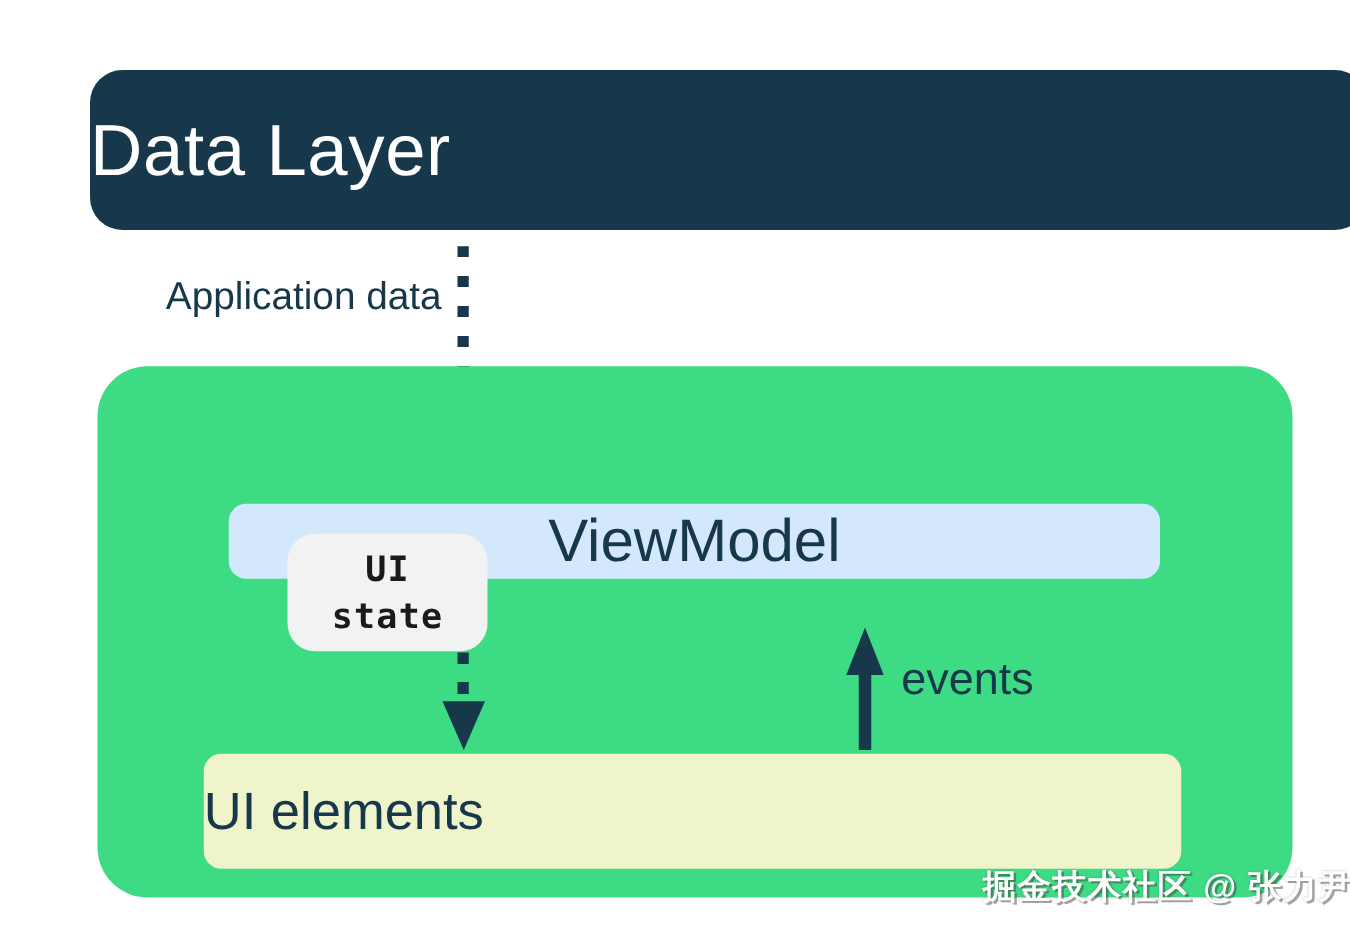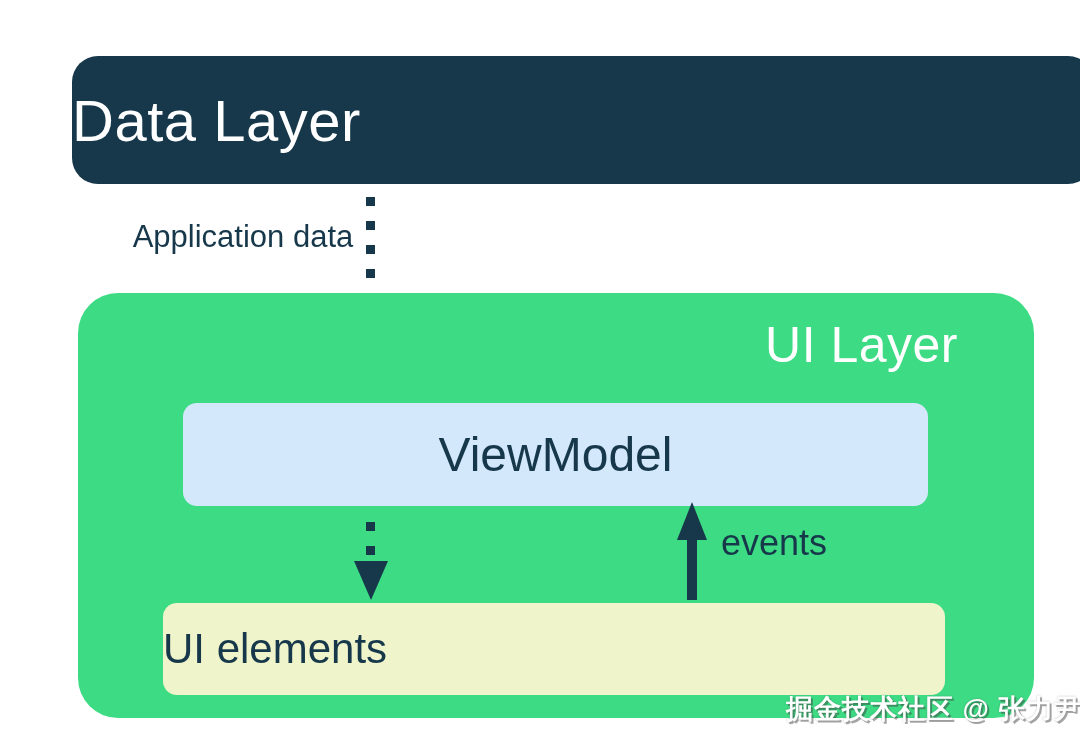--- a/index.html
+++ b/index.html
@@ -52,21 +52,21 @@
   .ui-layer-box{
     position:absolute;left:78px;top:293px;width:956px;height:425px;
     background:var(--green);border-radius:40px;
   }
   .ui-layer-label{
     position:absolute;top:316px;right:122px;
     color:var(--white);font-size:50px;font-weight:400;letter-spacing:0.5px;
   }
   
   .viewmodel-box{
-    position:absolute;left:183px;top:403px;width:745px;height:103px;
+    position:absolute;left:183px;top:403px;width:745px;height:60px;
     background:var(--light-blue);border-radius:14px;
     display:flex;align-items:center;justify-content:center;
   }
   .viewmodel-box .box-label{
     color:var(--dark-navy);font-size:48px;font-weight:400;
   }
   
   .ui-state-chip{
     position:absolute;left:230px;top:427px;width:160px;height:94px;
     background:var(--chip-gray);border-radius:22px;
@@ -116,26 +116,28 @@
   <div class="data-layer-box">
     <span class="box-label">Data Layer</span>
   </div>
 
   <div class="app-data-label">Application data</div>
 
   <div class="dotted-line seg1"></div>
   <div class="arrowhead-down head1"></div>
 
   <div class="ui-layer-box"></div>
-  <div class="ui-layer-label">UI Layer</div>
 
   <div class="viewmodel-box">
     <span class="box-label">ViewModel</span>
   </div>
 
+  <div class="ui-state-chip">
+    <span class="chip-label">UI state</span>
+  </div>
 
   <div class="dotted-line seg2"></div>
   <div class="arrowhead-down head2"></div>
 
   <div class="arrowhead-up"></div>
   <div class="events-shaft"></div>
   <div class="events-label">events</div>
 
   <div class="ui-elements-box">
     <span class="box-label">UI elements</span>

